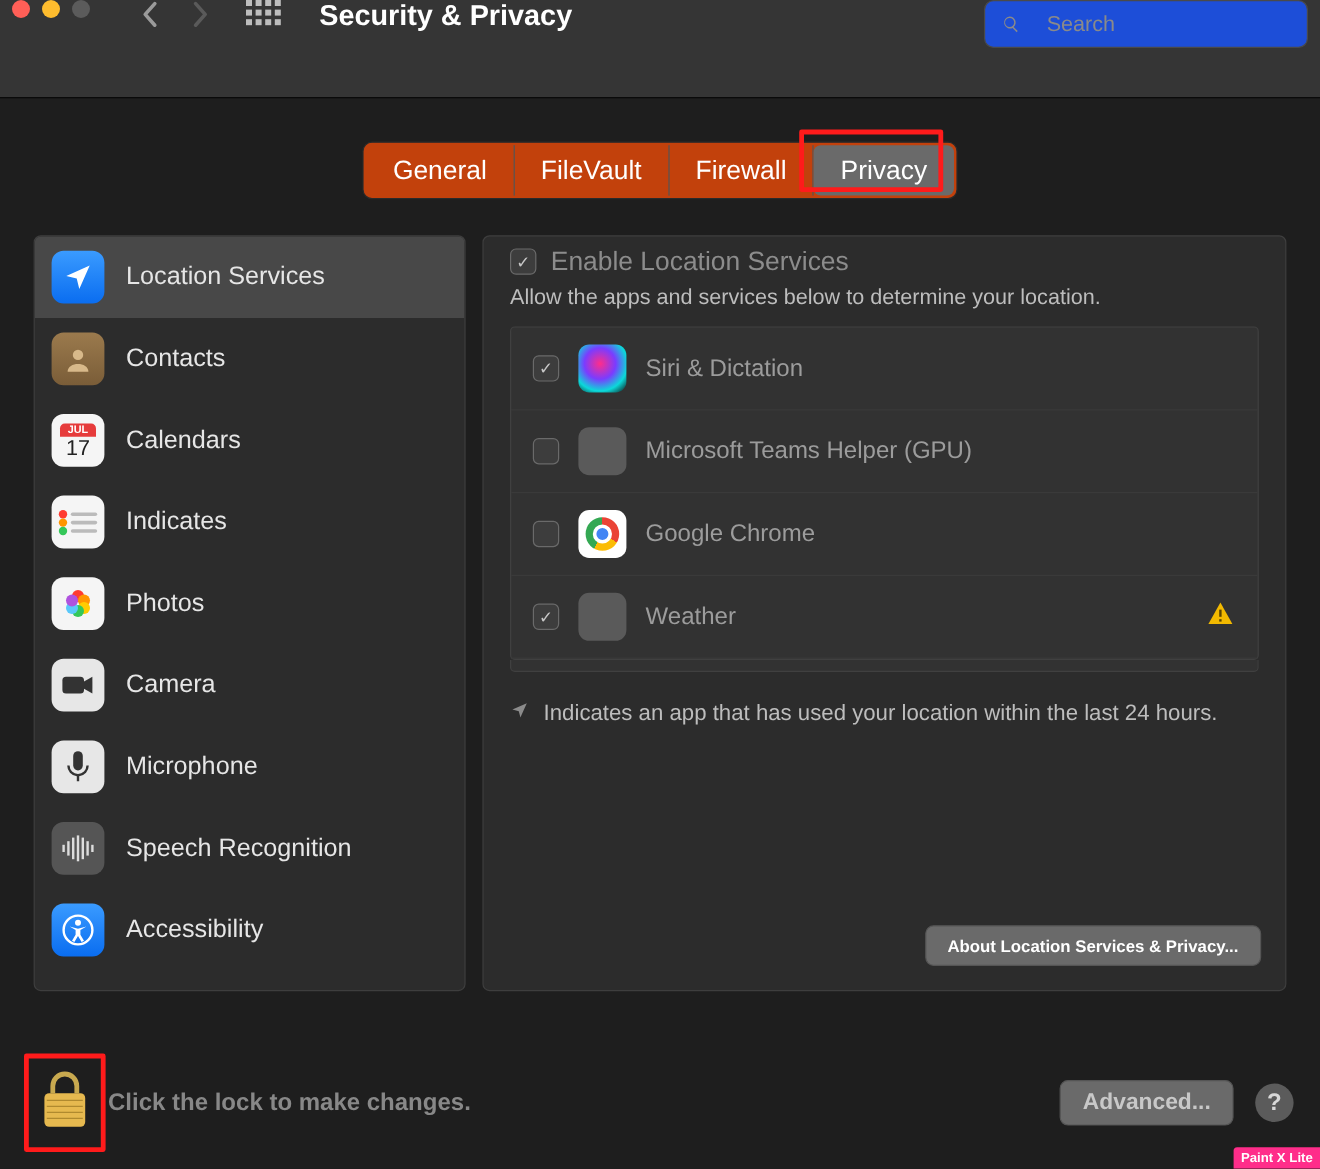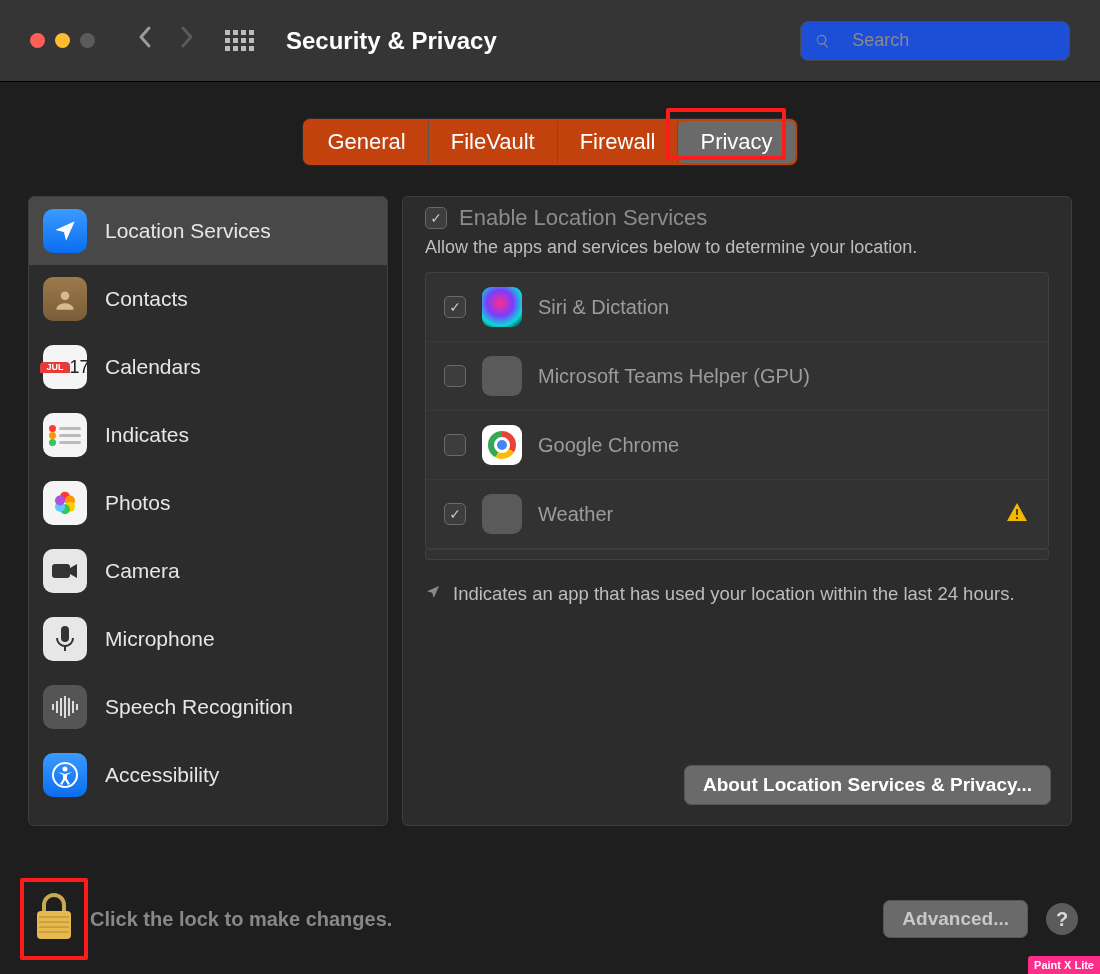--- a/index.html
+++ b/index.html
@@ -9,22 +9,22 @@
     font-family: -apple-system, "Helvetica Neue", Arial, sans-serif;
     color: #d8d8d8;
     overflow: hidden;
     position: relative;
   }
   
   .titlebar {
     height: 82px;
     background: #353535;
     border-bottom: 1px solid #000;
-    display: flex; align-items: center;
-    padding: 0 30px;
+    display: flex; align-items: flex-start;
+    padding: 0 10px;
     gap: 14px;
   }
   .traffic { display: flex; gap: 10px; margin-right: 22px; }
   .dot { width: 15px; height: 15px; border-radius: 50%; }
   .dot.red { background: #ff5f57; }
   .dot.yellow { background: #febc2e; }
   .dot.gray { background: #5b5b5b; }
   .nav-arrow { color: #9a9a9a; font-size: 26px; padding: 0 6px; cursor: default; }
   .grid-icon {
     display: grid; grid-template-columns: repeat(4,5px); grid-template-rows: repeat(3,5px);
@@ -118,21 +118,21 @@
   .app-name { font-size:20px; color:#9c9c9c; }
   .warn { position:absolute; right:20px; color:#f2b900; font-size:20px; }
   .scroll-fade { height:10px; background:#323232; border:1px solid #404040; border-top:none; border-radius:0 0 4px 4px;}
 
   .indicator-row { display:flex; gap:12px; margin-top:22px; }
   .indicator-row .arr { color:#8b8b8b; font-size:18px; margin-top:2px;}
   .indicator-text { font-size:18.5px; color:#bdbdbd; line-height:1.35; }
 
   .about-btn {
     position:absolute; right:20px; bottom:20px;
-    background:#6a6a6a; color:#fff; font-size:19px; font-weight:600;
+    background:#6a6a6a; color:#fff; font-size:14px; font-weight:600;
     padding:8px 18px; border-radius:7px; border:1px solid #555;
   }
 
   
   .footer {
     position:absolute; bottom:0; left:0; right:0;
     height:110px; display:flex; align-items:center;
     padding:0 22px;
   }
   .lock-wrap { position:relative; width:64px; height:78px; display:flex; align-items:center; justify-content:center; }
@@ -162,21 +162,21 @@
   .bg-blue { background: linear-gradient(#3a9bff,#0a6df0); }
   .bg-contacts { background: linear-gradient(#9b7a4d,#7a5d38); }
   .bg-white { background: #f5f5f5; color:#333; }
   .bg-reminders { background:#f5f5f5; }
   .bg-photos { background:#f5f5f5; }
   .bg-camera { background:#e7e7e7; color:#333; }
   .bg-mic { background:#e7e7e7; color:#333; }
   .bg-speech { background:#555; }
   .bg-access { background: linear-gradient(#3a9bff,#0a6df0); }
 
-  .cal-inner { display:flex; align-items:center; line-height:1; }
+  .cal-inner { display:flex; flex-direction:column; align-items:center; line-height:1; }
   .cal-jul { background:#e63b3b; color:#fff; font-size:9px; font-weight:700; padding:1px 6px; border-radius:4px 4px 0 0; }
   .cal-day { color:#222; font-size:18px; font-weight:400; }
 
   .rem-inner { display:flex; flex-direction:column; gap:4px; padding:6px; width:100%; }
   .rem-line { height:3px; background:#bbb; border-radius:2px; width:70%; margin-left:10px; position:relative;}
   .rem-line::before { content:""; position:absolute; left:-10px; top:-2px; width:7px; height:7px; border-radius:50%; }
   .rem-line.r1::before{ background:#ff3b30;} .rem-line.r2::before{background:#ff9500;} .rem-line.r3::before{background:#34c759;}
 
   .siri-icon { background: radial-gradient(circle at 45% 40%, #ff2d8a 0%, #7a3cff 40%, #0bd9d9 70%, #111 100%); }
   .chrome-icon { background:#fff; position:relative; overflow:hidden;}

